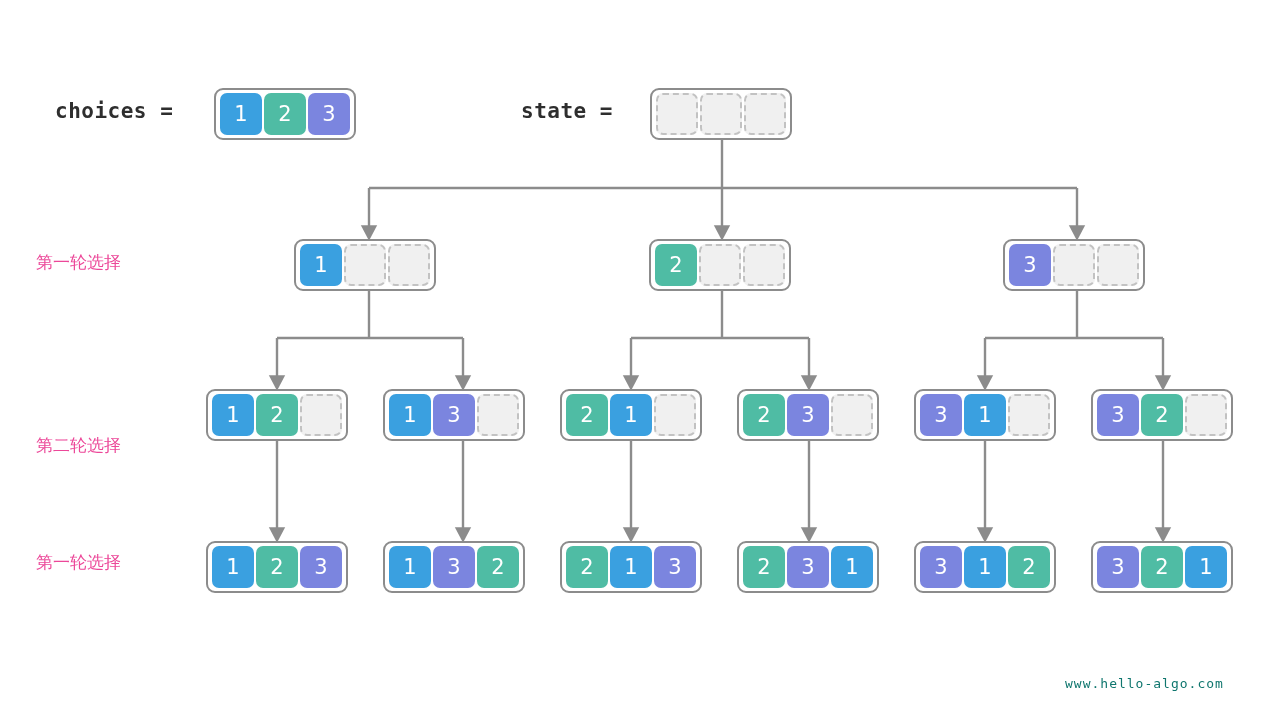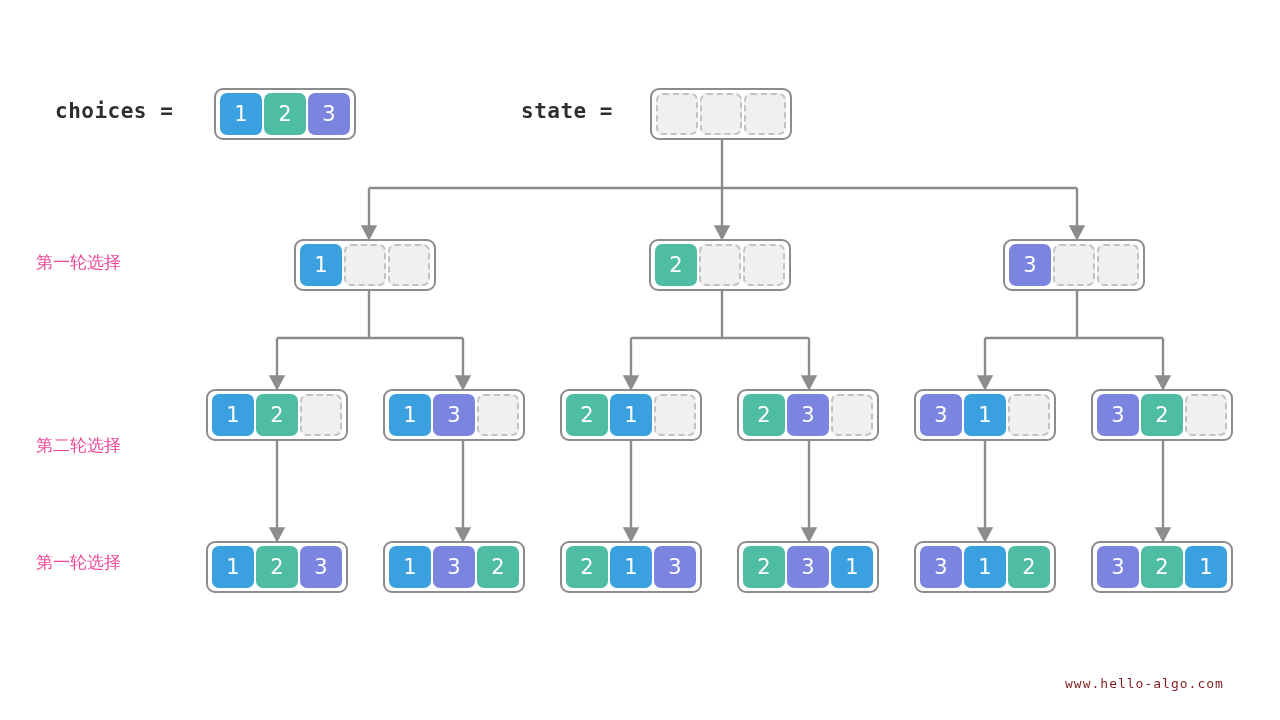--- a/index.html
+++ b/index.html
@@ -41,21 +41,21 @@
     position: absolute;
     font-family: Liberation Mono, monospace;
     font-size: 17px;
     color: #ec4899;
     white-space: nowrap;
   }
   .watermark {
     position: absolute;
     font-family: "DejaVu Sans Mono", "Liberation Mono", monospace;
     font-size: 13px;
-    color: #7f1d1d;
+    color: #0f766e;
     letter-spacing: 1px;
     white-space: nowrap;
   }
   
   .array-node {
     position: absolute;
     display: flex;
     flex-direction: row;
     align-items: center;
     box-sizing: border-box;

